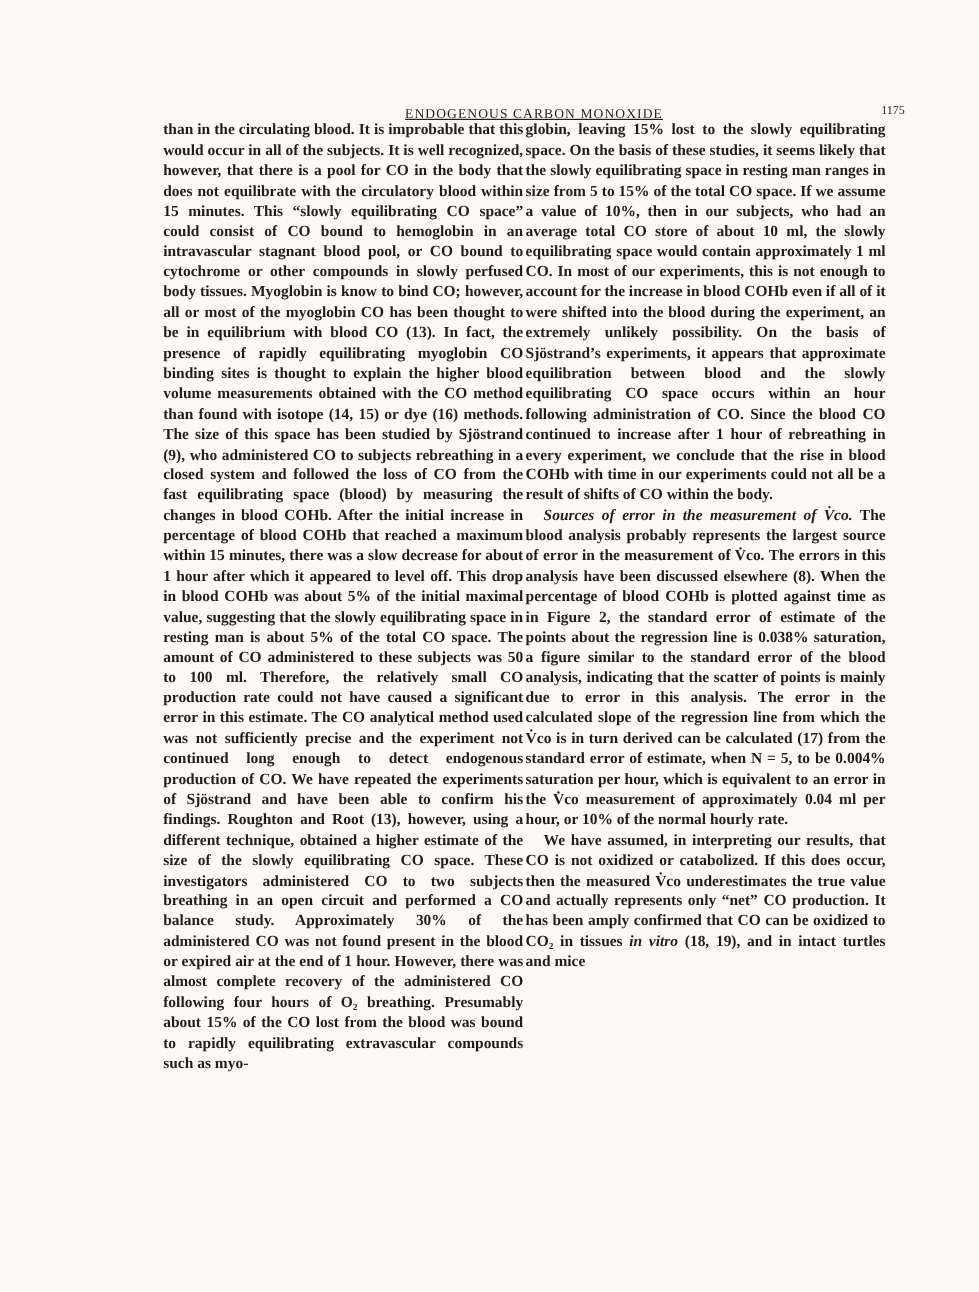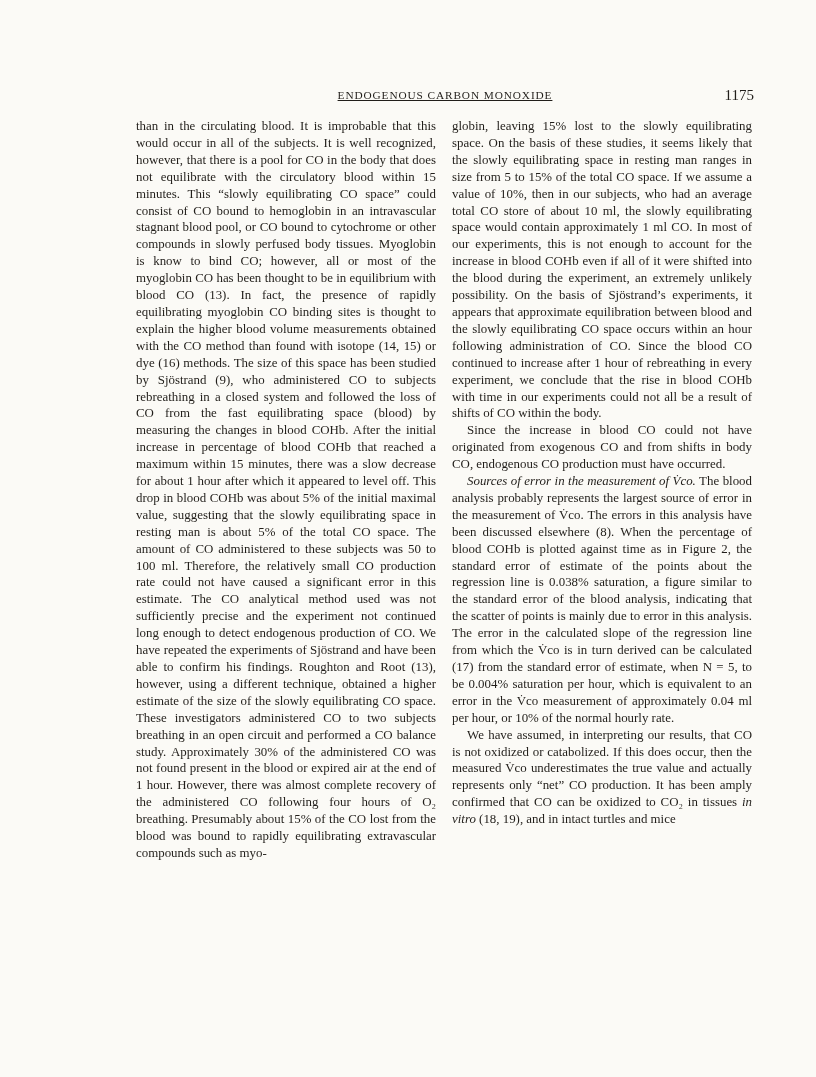--- a/index.html
+++ b/index.html
@@ -27,29 +27,30 @@
     top: 2px;
     font-size: 11.3px;
     letter-spacing: 0.9px;
     white-space: nowrap;
     text-decoration: underline;
   }
   .page-number {
     position: absolute;
     right: 0;
     top: 0;
-    font-size: 15px;
+    font-size: 10px;
   }
   .columns {
     position: absolute;
     left: 136px;
-    top: 118px;
+    top: 100px;
     width: 618px;
     display: flex;
-    gap: 16px;
+    gap: 2px;
+    font-weight: bold;
   }
   .column {
     width: 300px;
     font-size: 12.9px;
     line-height: 16.9px;
     text-align: justify;
     hyphens: auto;
     -webkit-hyphens: auto;
   }
   .para {
@@ -68,17 +69,16 @@
   <span class="running-title">ENDOGENOUS CARBON MONOXIDE</span>
   <span class="page-number">1175</span>
 </div>
 
 <div class="columns">
   <div class="column">
     <p class="para first">than in the circulating blood. It is improbable that this would occur in all of the subjects. It is well recognized, however, that there is a pool for CO in the body that does not equilibrate with the circulatory blood within 15 minutes. This “slowly equilibrating CO space” could consist of CO bound to hemoglobin in an intravascular stagnant blood pool, or CO bound to cytochrome or other compounds in slowly perfused body tissues. Myoglobin is know to bind CO; however, all or most of the myoglobin CO has been thought to be in equilibrium with blood CO (13). In fact, the presence of rapidly equilibrating myoglobin CO binding sites is thought to explain the higher blood volume measurements obtained with the CO method than found with isotope (14, 15) or dye (16) methods. The size of this space has been studied by Sjöstrand (9), who administered CO to subjects rebreathing in a closed system and followed the loss of CO from the fast equilibrating space (blood) by measuring the changes in blood COHb. After the initial increase in percentage of blood COHb that reached a maximum within 15 minutes, there was a slow decrease for about 1 hour after which it appeared to level off. This drop in blood COHb was about 5% of the initial maximal value, suggesting that the slowly equilibrating space in resting man is about 5% of the total CO space. The amount of CO administered to these subjects was 50 to 100 ml. Therefore, the relatively small CO production rate could not have caused a significant error in this estimate. The CO analytical method used was not sufficiently precise and the experiment not continued long enough to detect endogenous production of CO. We have repeated the experiments of Sjöstrand and have been able to confirm his findings. Roughton and Root (13), however, using a different technique, obtained a higher estimate of the size of the slowly equilibrating CO space. These investigators administered CO to two subjects breathing in an open circuit and performed a CO balance study. Approximately 30% of the administered CO was not found present in the blood or expired air at the end of 1 hour. However, there was almost complete recovery of the administered CO following four hours of O₂ breathing. Presumably about 15% of the CO lost from the blood was bound to rapidly equilibrating extravascular compounds such as myo-</p>
   </div>
   <div class="column">
     <p class="para first">globin, leaving 15% lost to the slowly equilibrating space. On the basis of these studies, it seems likely that the slowly equilibrating space in resting man ranges in size from 5 to 15% of the total CO space. If we assume a value of 10%, then in our subjects, who had an average total CO store of about 10 ml, the slowly equilibrating space would contain approximately 1 ml CO. In most of our experiments, this is not enough to account for the increase in blood COHb even if all of it were shifted into the blood during the experiment, an extremely unlikely possibility. On the basis of Sjöstrand’s experiments, it appears that approximate equilibration between blood and the slowly equilibrating CO space occurs within an hour following administration of CO. Since the blood CO continued to increase after 1 hour of rebreathing in every experiment, we conclude that the rise in blood COHb with time in our experiments could not all be a result of shifts of CO within the body.</p>
-    <p class="para">Since the increase in blood CO could not have originated from exogenous CO and from shifts in body CO, endogenous CO production must have occurred.</p>
     <p class="para"><span class="italic">Sources of error in the measurement of V̇co.</span><span> The blood analysis probably represents the largest source of error in the measurement of V̇co. The errors in this analysis have been discussed elsewhere (8). When the percentage of blood COHb is plotted against time as in Figure 2, the standard error of estimate of the points about the regression line is 0.038% saturation, a figure similar to the standard error of the blood analysis, indicating that the scatter of points is mainly due to error in this analysis. The error in the calculated slope of the regression line from which the V̇co is in turn derived can be calculated (17) from the standard error of estimate, when N = 5, to be 0.004% saturation per hour, which is equivalent to an error in the V̇co measurement of approximately 0.04 ml per hour, or 10% of the normal hourly rate.</span></p>
     <p class="para"><span>We have assumed, in interpreting our results, that CO is not oxidized or catabolized. If this does occur, then the measured V̇co underestimates the true value and actually represents only “net” CO production. It has been amply confirmed that CO can be oxidized to CO₂ in tissues </span><span class="italic">in vitro</span><span> (18, 19), and in intact turtles and mice</span></p>
   </div>
 </div>
 
 </body></html>

